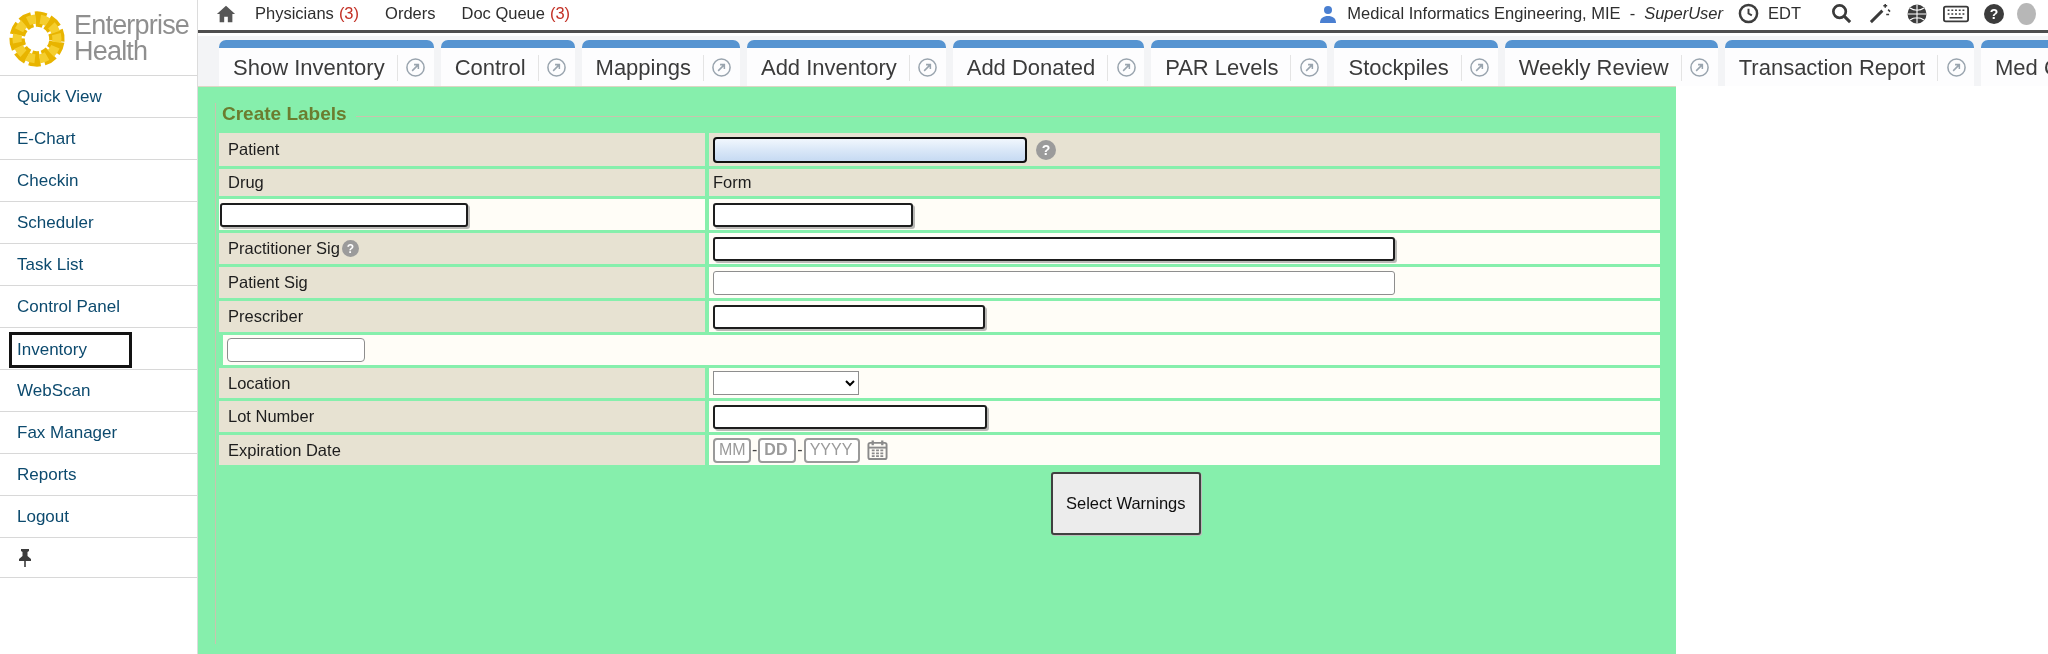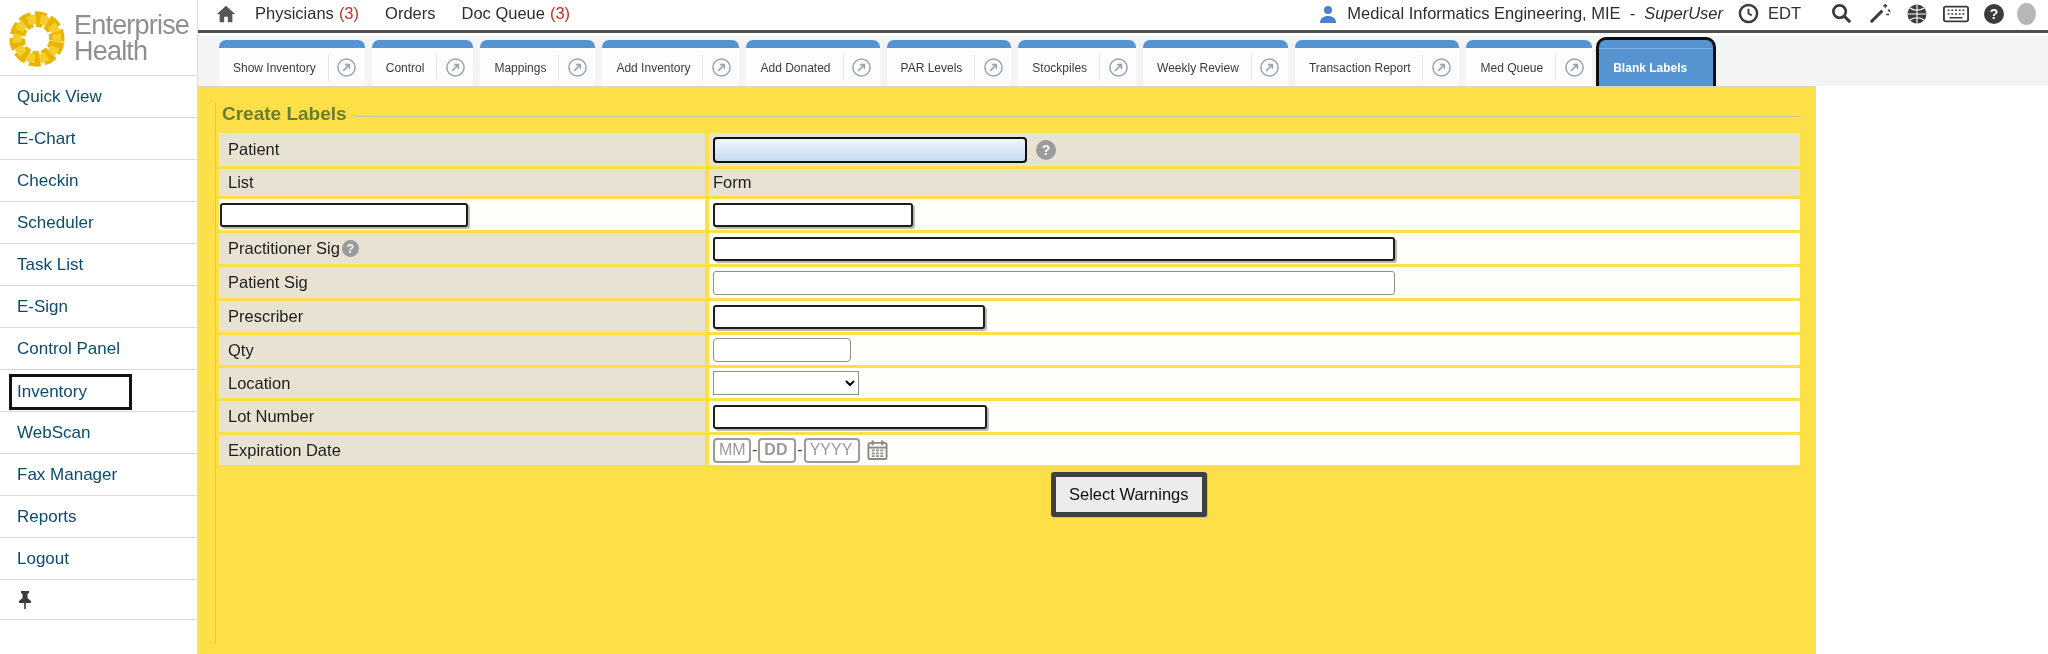--- a/index.html
+++ b/index.html
@@ -33,31 +33,31 @@
     font-weight:bold; font-size:14px; display:flex; align-items:center; justify-content:center; }
   .avatar { width:19px; height:22px; border-radius:50%; background:#b7b7b7; margin-left:4px; }
 
   
   .tabstrip { position:absolute; left:198px; top:36px; width:1850px; height:50px;
     background:#f3f4f6; overflow:hidden; }
   .tabs { position:absolute; left:21px; bottom:0; display:flex; gap:7px; align-items:flex-end; }
   .tab { flex:0 0 auto; background:#fdfdfe; border-radius:7px 7px 0 0; cursor:pointer; }
   .tab-cap { height:9px; background:#5694d1; border-radius:7px 7px 0 0; border-bottom:1px solid #fdfdfe; }
   .tab-body { height:37px; display:flex; align-items:center; padding-left:14px;
-    font-size:12px; color:#3b3b3b; }
+    font-size:22px; color:#3b3b3b; }
   .tab-lbl { padding-right:12px; white-space:nowrap; }
   .tab-sep { width:1px; height:26px; background:#e4e4e4; }
   .popout { width:36px; display:flex; align-items:center; justify-content:center; }
   .tab.active { background:#5694d1; outline:3px solid #0e0e0e; }
   .tab.active .tab-cap { background:#5694d1; border-bottom:1px solid #7fb0e0; }
   .tab.active .tab-body { color:#fff; font-weight:bold; padding-right:14px; }
 
   
-  .content { position:absolute; left:198px; top:86px; width:1618px; height:568px;
-    background:#fde047; border-top:1px solid #ddd6c4; }
+  .content { position:absolute; left:198px; top:86px; width:1478px; height:568px;
+    background:#86efac; border-top:1px solid #ddd6c4; }
   .panel { position:absolute; left:17px; top:16px; right:16px; bottom:10px;
     border-left:1px solid #c9c3ae; }
   .legend-row { display:flex; align-items:center; margin-left:6px; }
   .legend { color:#6b7d2f; font-weight:bold; font-size:19px; padding-right:9px; }
   .legend-line { flex:1; border-top:1px solid #c9c3ae; margin-top:5px; }
 
   .ftable { margin:8px 0 0 3px; }
   .frow { display:flex; margin-bottom:3px; }
   .lcell { width:486px; flex:0 0 486px; background:#e7e2d2; padding-left:9px;
     display:flex; align-items:center; font-size:16.5px; color:#1d1d1d; }
@@ -73,22 +73,22 @@
   .patient-input { width:314px; height:26px; border:2px solid #0f0f0f; border-radius:4px;
     background:linear-gradient(180deg,#f1f7fd 0%,#dcE9f8 45%,#c6daf2 100%); padding:0 5px; }
   .qicon-sm { width:17px; height:17px; border-radius:50%; background:#9b9b9b; color:#fff;
     font-weight:bold; font-size:12px; display:flex; align-items:center; justify-content:center;
     flex:0 0 17px; }
   .exp-input { height:25px; border:2px solid #9a9a9a; border-radius:4px; padding:0 4px;
     color:#3a3a3a; }
   .exp-input::placeholder, .patient-input::placeholder { color:#9a9a9a; }
   .exp-dash { margin:0 1px; color:#444; }
   .btn-row { margin-top:7px; }
-  .btn { margin-left:832px; font-size:16.5px; padding:8px 13px; background:#ececec;
-    border:5px solid #404040; border-radius:3px; color:#0f0f0f;
+  .btn { margin-left:832px; font-size:16.5px; padding:20px 13px; background:#ececec;
+    border:2px solid #404040; border-radius:3px; color:#0f0f0f;
     box-shadow:1px 1px 0 #bbb; cursor:pointer; }
   svg { display:block; }
 </style>
 </head>
 <body>
 
 <div class="page">
 
   <div class="sidebar">
     <div class="logo-row">
@@ -103,21 +103,20 @@
         <span>Enterprise</span><br>
         <span>Health</span>
       </span>
     </div>
     <div class="side-nav">
       <div class="side-item">Quick View</div>
       <div class="side-item">E-Chart</div>
       <div class="side-item">Checkin</div>
       <div class="side-item">Scheduler</div>
       <div class="side-item">Task List</div>
-      <div class="side-item">E-Sign</div>
       <div class="side-item">Control Panel</div>
       <div class="side-item"><span class="inv-box">Inventory</span></div>
       <div class="side-item">WebScan</div>
       <div class="side-item">Fax Manager</div>
       <div class="side-item">Reports</div>
       <div class="side-item">Logout</div>
       <div class="pin-row">
         <span>
           <svg width="16" height="20" viewBox="0 0 16 20">
             <path d="M4 1 h8 v2 l-1.5 1 v4 l3.5 3 v2 H2 v-2 l3.5-3 V4 L4 3 z" fill="#3c3c3c"></path>
@@ -359,21 +358,21 @@
 
         <div class="frow" style="height:33px;justify-content:flex-end;">
           <div class="lcell">Patient</div>
           <div class="icell beige">
             <input class="patient-input" value="" style="">
             <span class="qicon-sm" style="margin-left:9px;width:20px;height:20px;flex-basis:20px;font-size:14px;">?</span>
           </div>
         </div>
 
         <div class="frow" style="height:27px;">
-          <div class="lcell">List</div>
+          <div class="lcell">Drug</div>
           <div class="icell beige" style="font-size:16.5px;color:#1d1d1d;">Form</div>
         </div>
 
         <div class="frow" style="height:31px;">
           <div class="lcell cell-clear" style="padding-left:1px;">
             <input class="in-dark" style="width: 248px;" value="">
           </div>
           <div class="icell">
             <input class="in-dark" style="width: 200px;" value="">
           </div>
@@ -397,21 +396,20 @@
         </div>
 
         <div class="frow" style="height:31px;">
           <div class="lcell">Prescriber</div>
           <div class="icell">
             <input class="in-dark" style="width: 272px;" value="">
           </div>
         </div>
 
         <div class="frow" style="height:30px;">
-          <div class="lcell">Qty</div>
           <div class="icell">
             <input class="in-gray" style="width: 138px; border-radius: 4px;" value="">
           </div>
         </div>
 
         <div class="frow" style="height:30px;">
           <div class="lcell">Location</div>
           <div class="icell">
             <select style="width:146px;height:24px;border:1px solid #8e8e8e;">
               <option></option>

